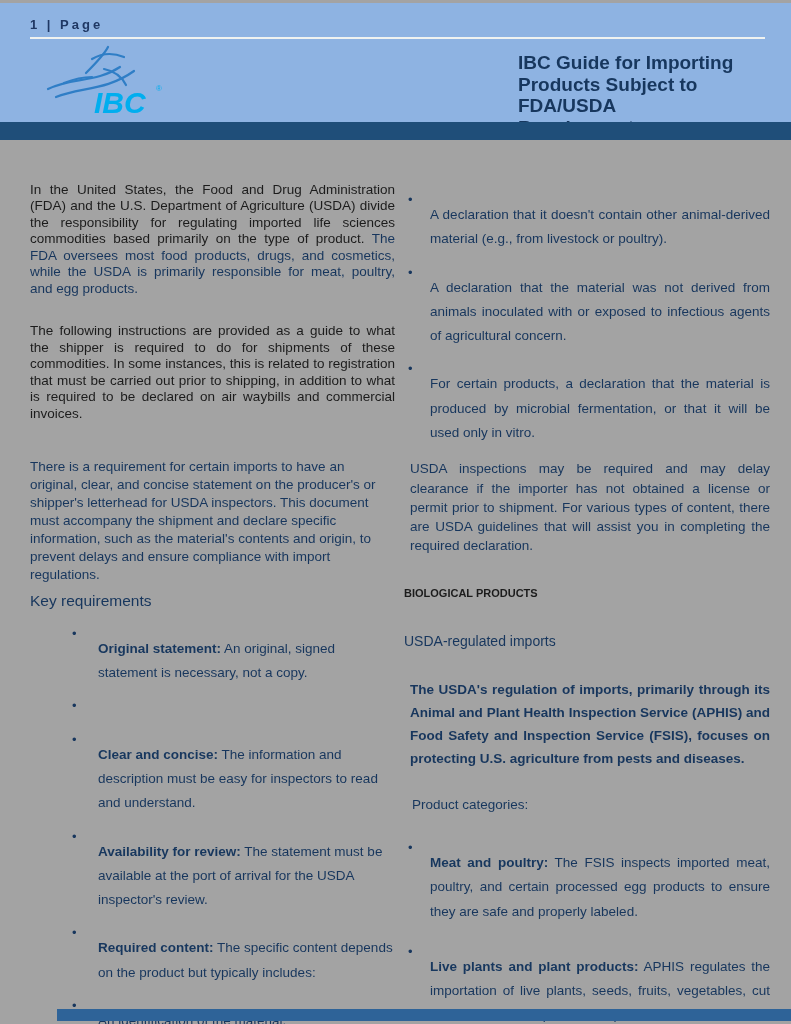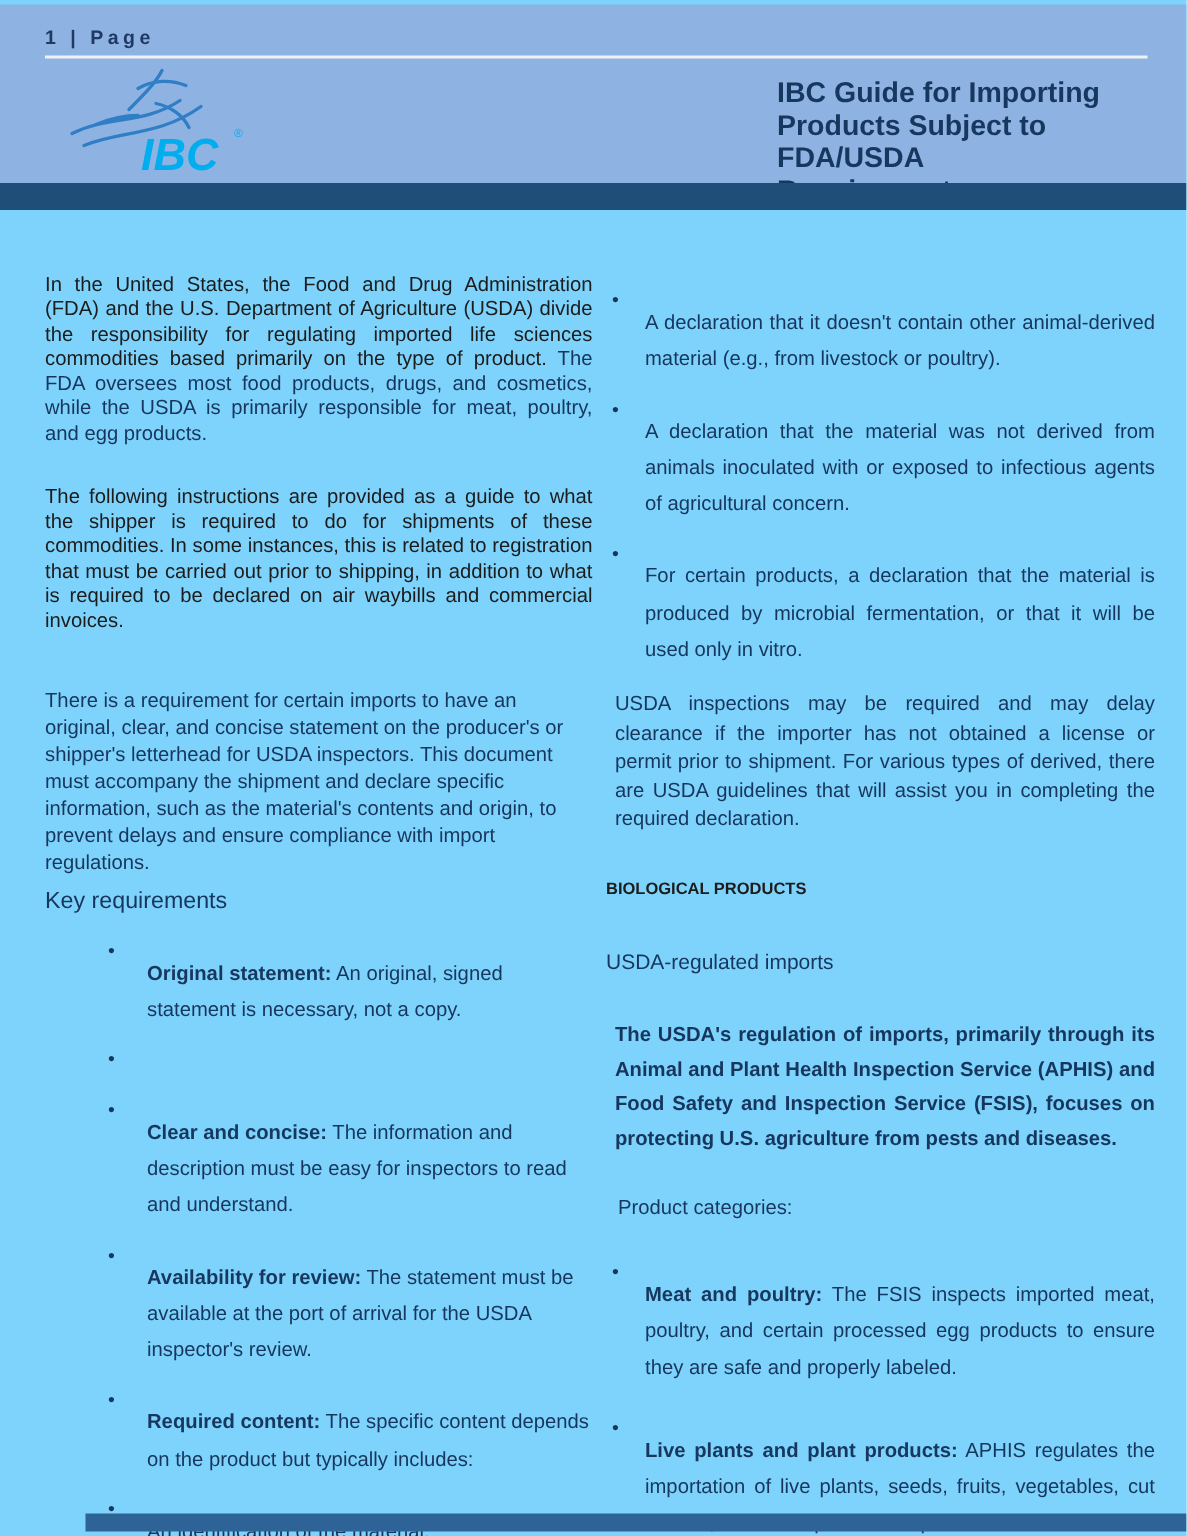--- a/index.html
+++ b/index.html
@@ -3,21 +3,21 @@
 <meta charset="utf-8">
 <style>
   * { margin: 0; padding: 0; box-sizing: border-box; }
   html, body { width: 791px; height: 1024px; overflow: hidden; }
   body {
     font-family: "Liberation Sans", sans-serif;
     background: #ffffff;
     position: relative;
     color: var(--text_blue, #17365d);
   }
-  .page { position: absolute; inset: 0; background: #7dd3fc; padding-left: 17px; }
+  .page { position: absolute; inset: 0; background: #a3a3a3; padding-left: 17px; }
 
   
   .header-band {
     position: absolute; left: 0; top: 3px; width: 791px; height: 119px;
     background: var(--header_bg, #8eb3e2);
   }
   .page-number {
     position: absolute; left: 30px; top: 14px;
     font-size: 13px; font-weight: bold; letter-spacing: 3px;
     color: var(--text_navy, #1f3864);
@@ -175,21 +175,21 @@
       <li>
           <span class="dot"></span>
           <span class="li-text">A declaration that the material was not derived from animals inoculated with or exposed to infectious agents of agricultural concern.</span>
         </li>
       <li>
           <span class="dot"></span>
           <span class="li-text">For certain products, a declaration that the material is produced by microbial fermentation, or that it will be used only in vitro.</span>
         </li>
     </ul>
 
-    <p class="r-para1">USDA inspections may be required and may delay clearance if the importer has not obtained a license or permit prior to shipment. For various types of derived, there are USDA guidelines that will assist you in completing the required declaration.</p>
+    <p class="r-para1">USDA inspections may be required and may delay clearance if the importer has not obtained a license or permit prior to shipment. For various types of content, there are USDA guidelines that will assist you in completing the required declaration.</p>
 
     <h2 class="r-heading1">BIOLOGICAL PRODUCTS</h2>
 
     <h3 class="r-subheading">USDA-regulated imports</h3>
 
     <p class="r-para2">The USDA's regulation of imports, primarily through its Animal and Plant Health Inspection Service (APHIS) and Food Safety and Inspection Service (FSIS), focuses on protecting U.S. agriculture from pests and diseases.</p>
 
     <div class="r-categories">Product categories:</div>
 
     <ul class="bullets bullets-bottom">

